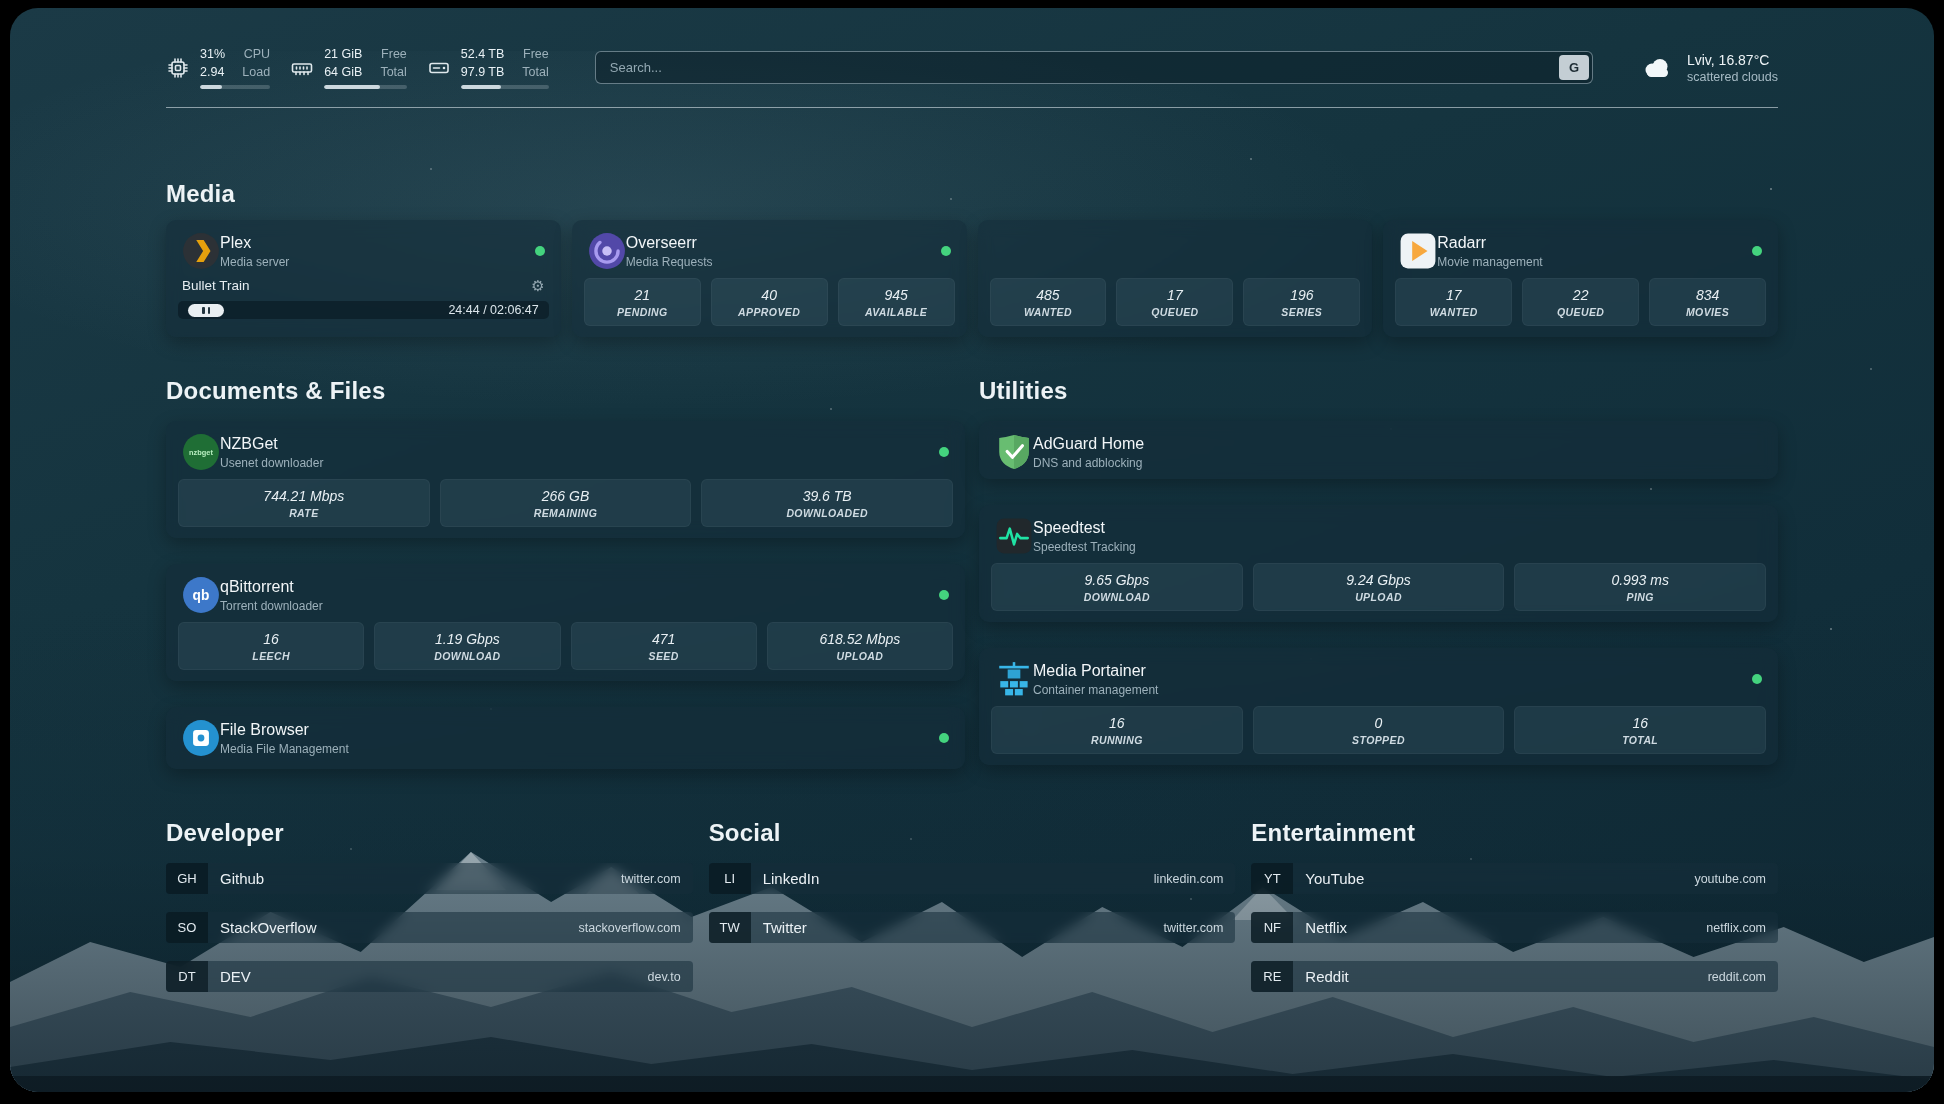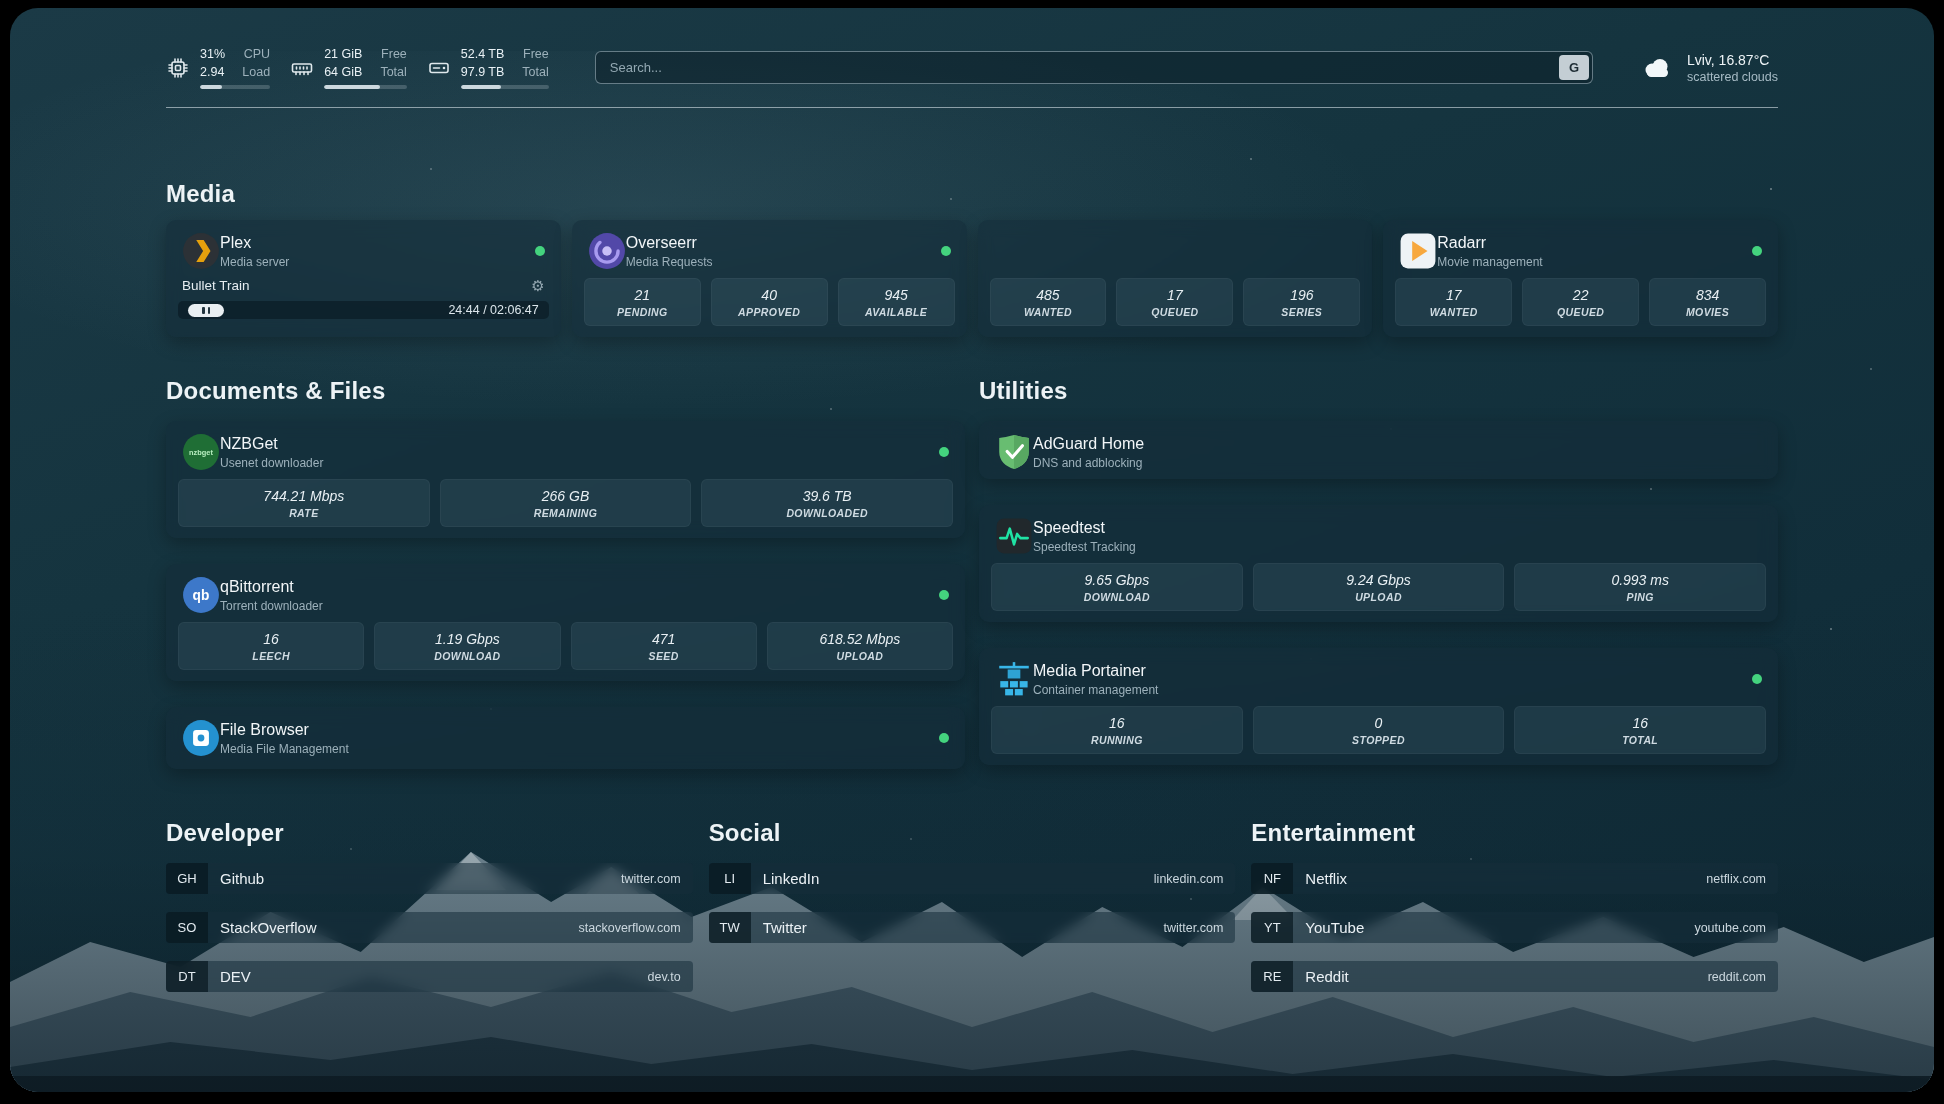--- a/index.html
+++ b/index.html
@@ -579,30 +579,30 @@
             <span class="bm-name">Twitter</span>
             <span class="bm-url">twitter.com</span>
           </div>
         </div>
       </section>
 
       <section class="bm-col">
         <h2 class="section-title">Entertainment</h2>
         <div class="bm-list">
           <div class="bm-row">
+            <span class="bm-abbr">YT</span>
+            <span class="bm-name">YouTube</span>
+            <span class="bm-url">youtube.com</span>
+          </div>
+          <div class="bm-row">
             <span class="bm-abbr">NF</span>
             <span class="bm-name">Netflix</span>
             <span class="bm-url">netflix.com</span>
           </div>
           <div class="bm-row">
-            <span class="bm-abbr">YT</span>
-            <span class="bm-name">YouTube</span>
-            <span class="bm-url">youtube.com</span>
-          </div>
-          <div class="bm-row">
             <span class="bm-abbr">RE</span>
             <span class="bm-name">Reddit</span>
             <span class="bm-url">reddit.com</span>
           </div>
         </div>
       </section>
     </div>
 
   </div>
 </div>

